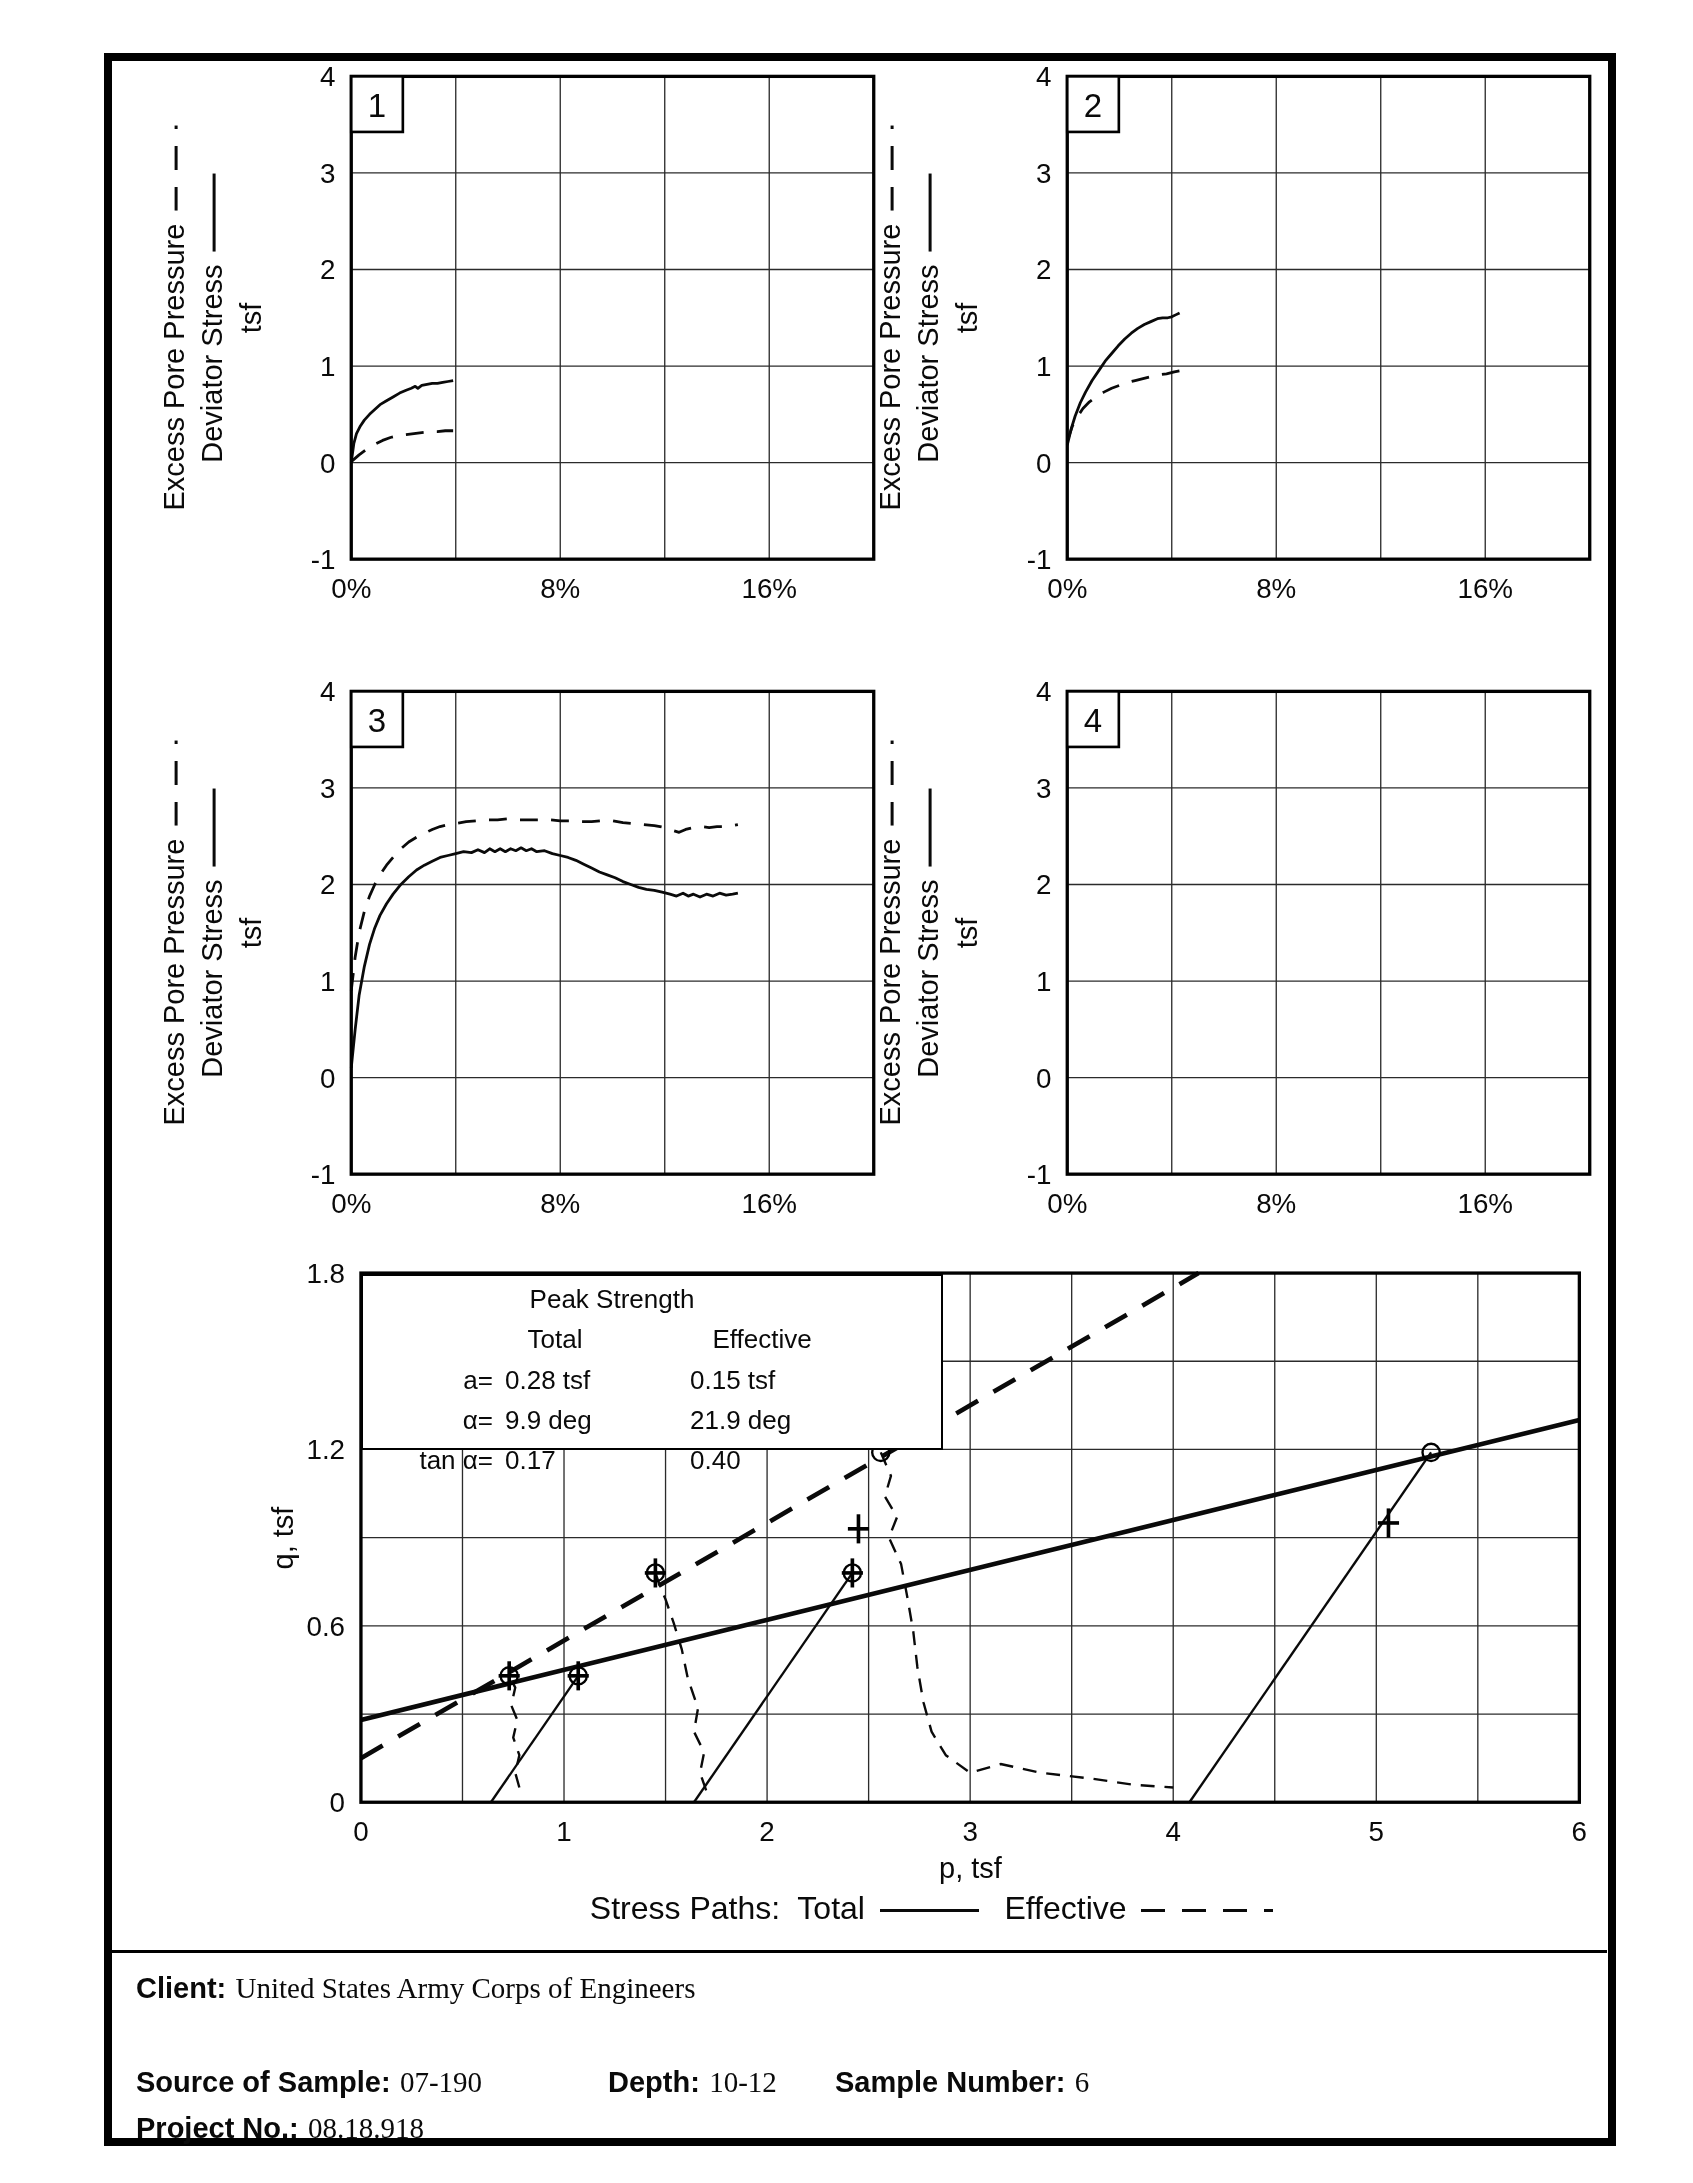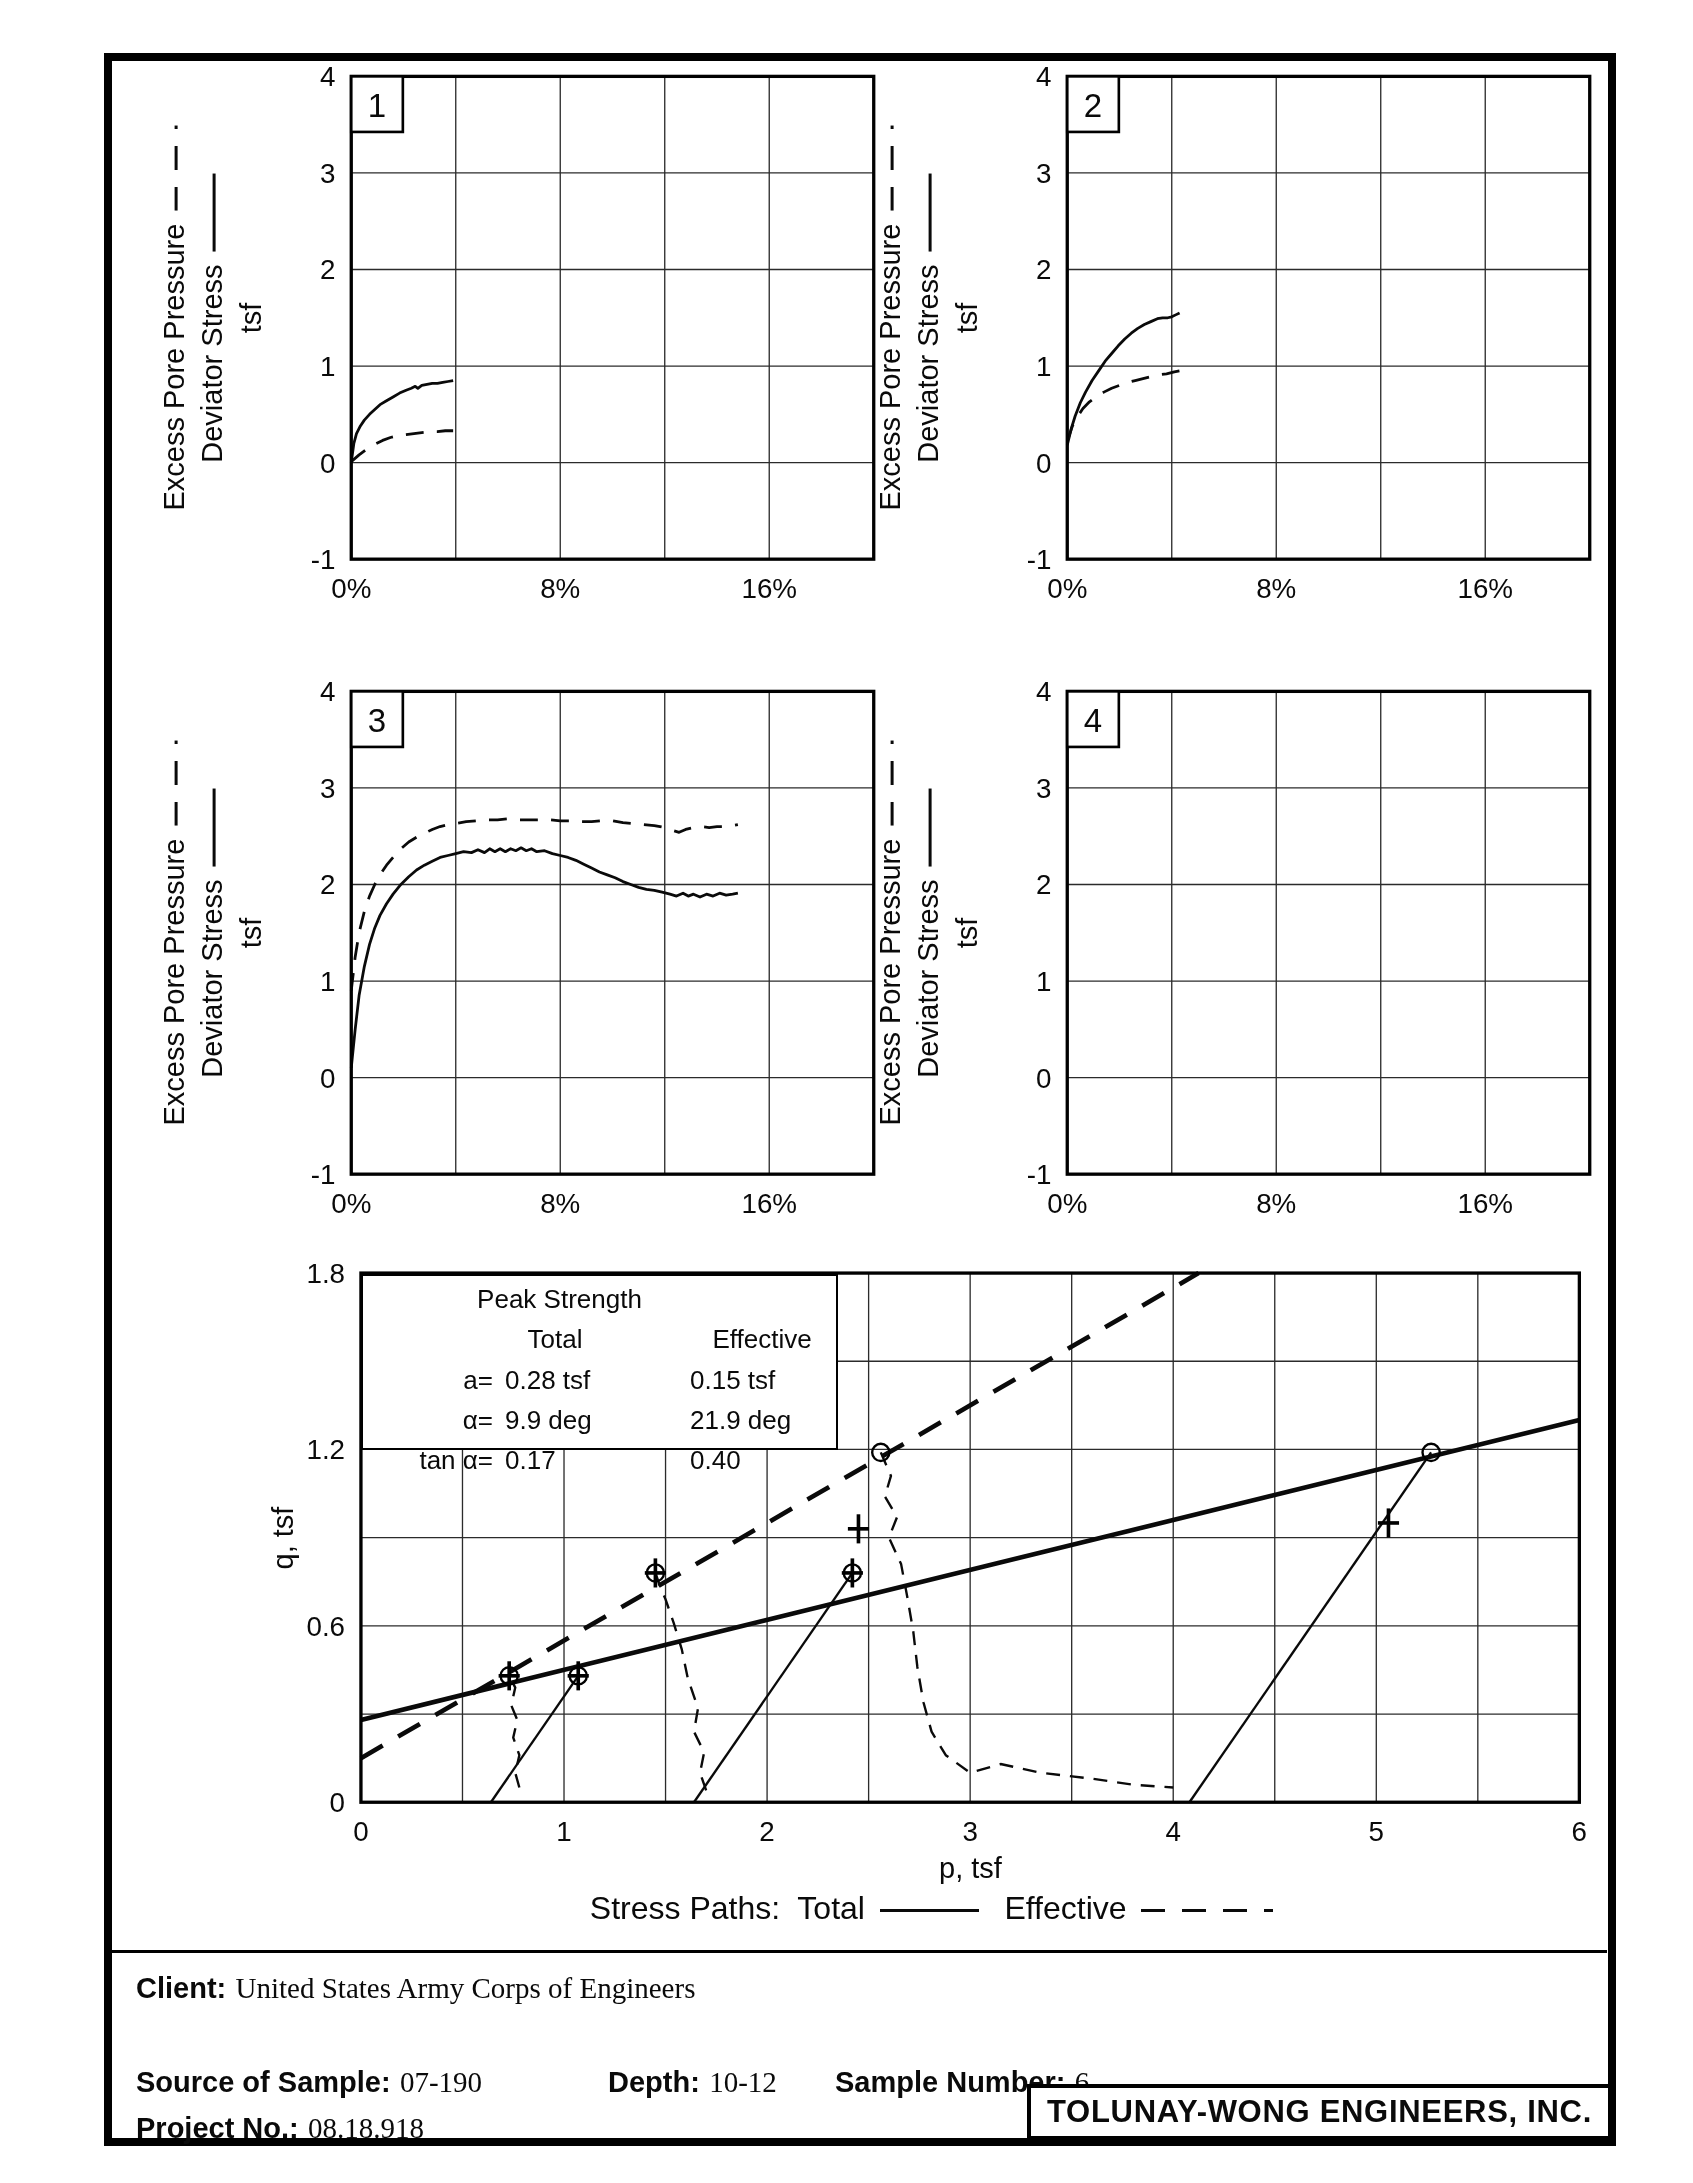--- a/index.html
+++ b/index.html
@@ -252,21 +252,21 @@
         <text x="1228" y="858" class="ticklab" text-anchor="middle">4</text>
         <text x="1535" y="858" class="ticklab" text-anchor="middle">5</text>
         <text x="1842" y="858" class="ticklab" text-anchor="middle">6</text>
         <text x="-24" y="815" class="ticklab" text-anchor="end">0</text>
         <text x="-24" y="548.3333333333334" class="ticklab" text-anchor="end">0.6</text>
         <text x="-24" y="281.66666666666674" class="ticklab" text-anchor="end">1.2</text>
         <text x="-24" y="15" class="ticklab" text-anchor="end">1.8</text>
       </g>
     </svg>
 
-  <div class="peakbox" style="left:361px;top:1274px;width:477px;height:176px;">
+  <div class="peakbox" style="left:361px;top:1274px;width:582px;height:176px;">
     <div class="pk-title">Peak Strength</div>
     <div class="pk-row pk-head">
       <div class="pk-label"></div>
       <div class="pk-cell">Total</div>
       <div class="pk-cell">Effective</div>
     </div>
     <div class="pk-row">
       <div class="pk-label">a=</div>
       <div class="pk-cell">0.28 tsf</div>
       <div class="pk-cell">0.15 tsf</div>
@@ -302,17 +302,14 @@
   <div class="f-row" style="left:608px;top:2066px;text-align:center;">
     <span class="f-label">Depth:</span><span class="f-val">10-12</span>
   </div>
   <div class="f-row" style="left:835px;top:2066px;">
     <span class="f-label">Sample Number:</span><span class="f-val">6</span>
   </div>
   <div class="f-row" style="left:136px;top:2112px;">
     <span class="f-label">Project No.:</span><span class="f-val">08.18.918</span>
   </div>
 
-  <div class="companybox" style="left:1027px;top:2084px;width:585px;height:56px;">
-    <span>TOLUNAY-WONG ENGINEERS, INC.</span>
-  </div>
 </div>
 
 
 </body></html>

